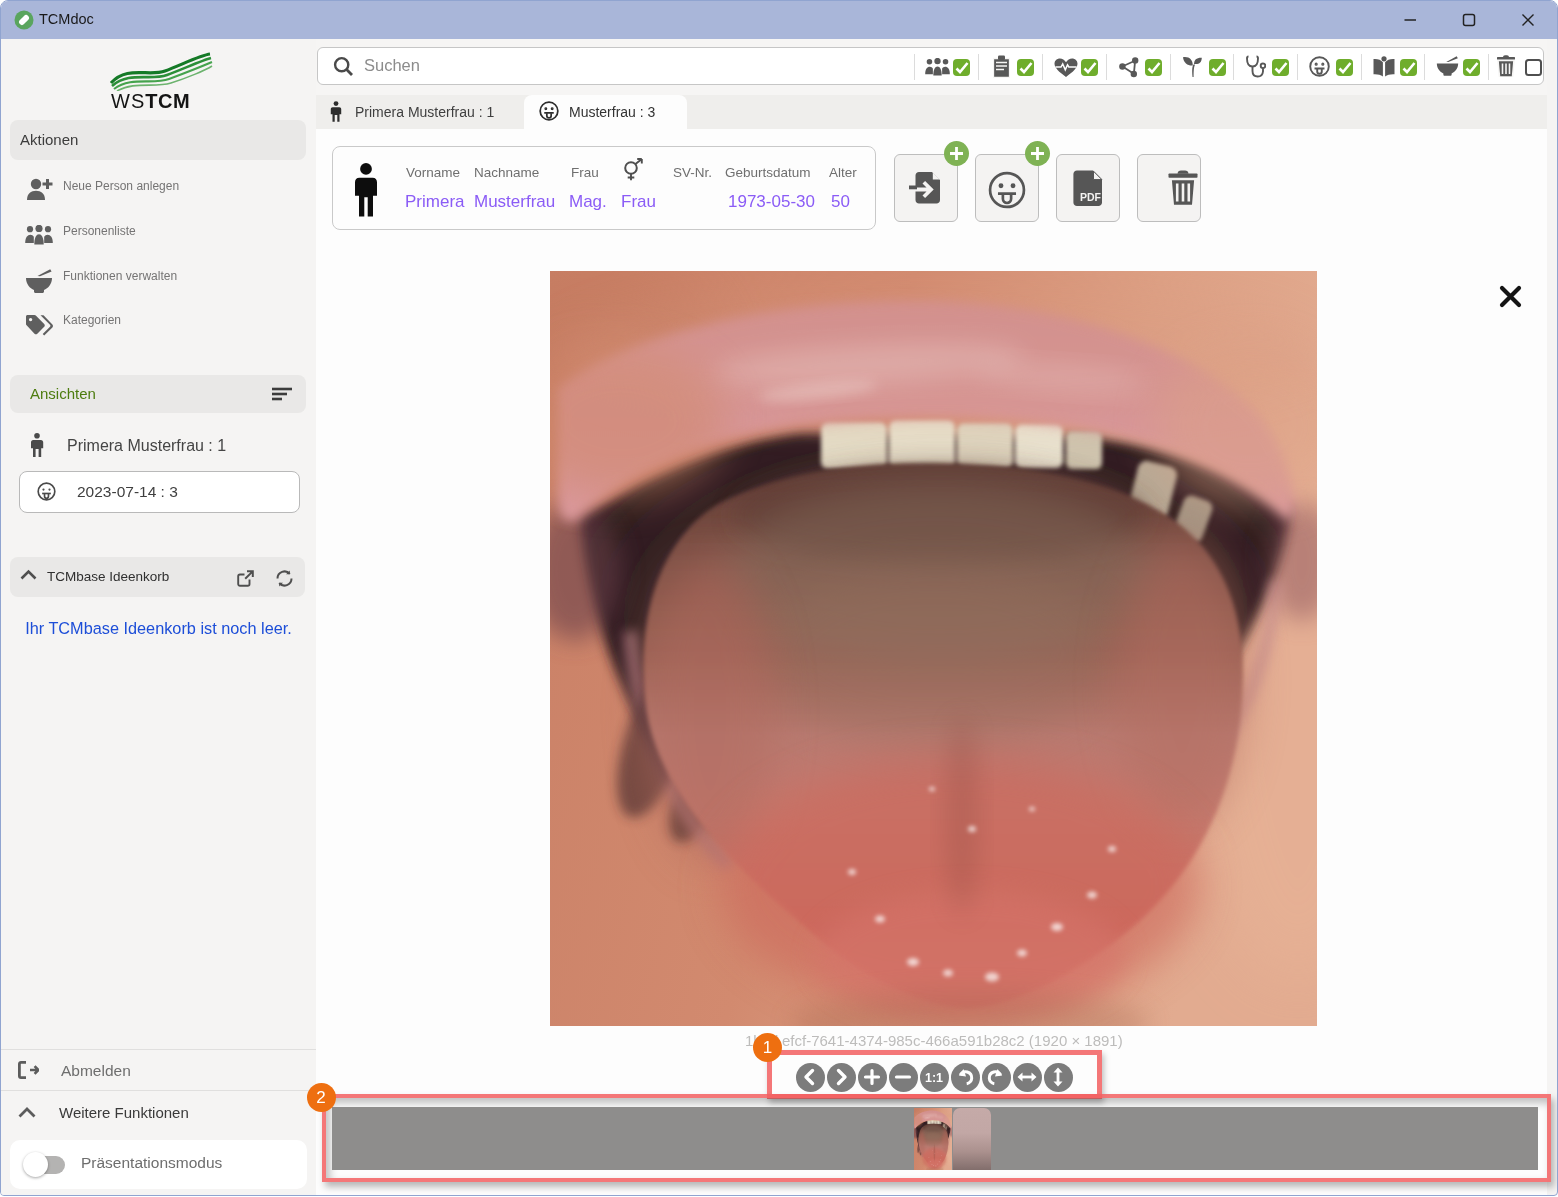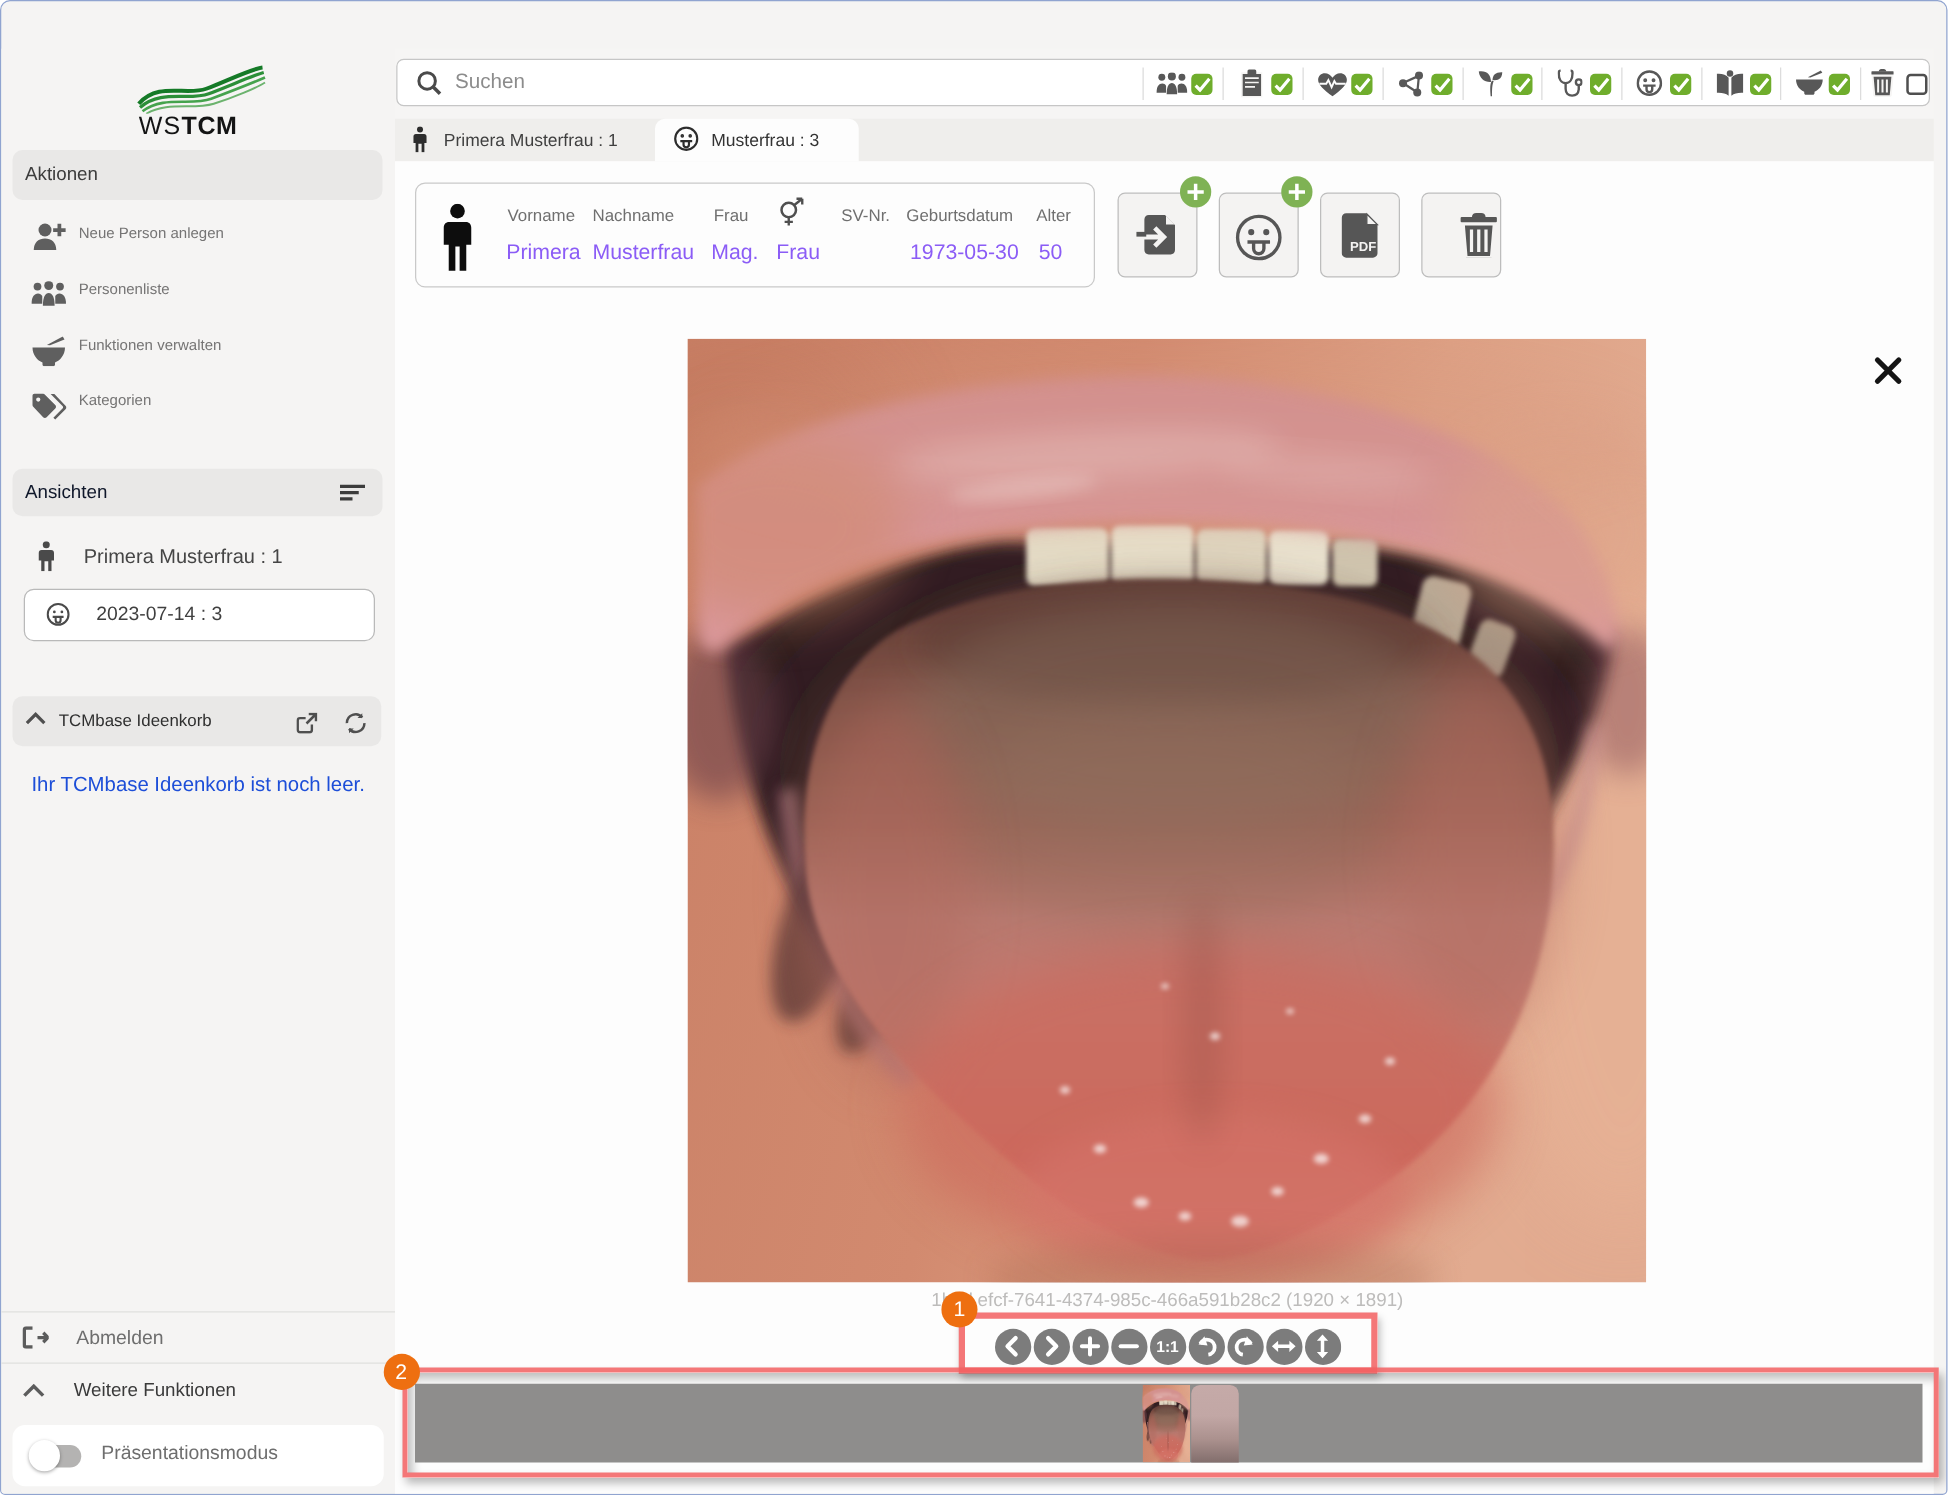--- a/index.html
+++ b/index.html
@@ -20,20 +20,36 @@
   .badge { position:absolute; width:25px; height:25px; border-radius:50%; background:#7fb254; }
   .cbtn { position:absolute; width:29px; height:29px; border-radius:50%; background:#7c7c7c; }
   .lbl { position:absolute; color:#6f6f6f; font-size:13.5px; white-space:nowrap; }
   .val { position:absolute; color:#8b5cf6; font-size:17px; white-space:nowrap; }
   .ocirc { position:absolute; width:29px; height:29px; border-radius:50%; background:#ee6f10;
            color:#fff; font-size:17px; font-weight:400; text-align:center; line-height:29px; z-index:30; }
 </style>
 </head>
 <body>
 <div id="win">
+  <div id="titlebar">
+    <svg class="abs" style="left:13px;top:9px" width="20" height="20" viewBox="0 0 20 20">
+      <circle cx="10" cy="10" r="9.5" fill="#5aa55e"></circle>
+      <rect x="4.2" y="7.1" width="11.6" height="5.8" rx="2.9" fill="#fff" transform="rotate(-45 10 10)"></rect>
+    </svg>
+    <div class="abs" style="left:38px;top:10px;font-size:14.5px;color:#191919">TCMdoc</div>
+    <svg class="abs" style="left:1398px;top:8px" width="22" height="22" viewBox="0 0 22 22">
+      <line x1="5.5" y1="11" x2="17" y2="11" stroke="#222" stroke-width="1.4"></line>
+    </svg>
+    <svg class="abs" style="left:1457px;top:8px" width="22" height="22" viewBox="0 0 22 22">
+      <rect x="5.5" y="5.5" width="11" height="11" rx="2" fill="none" stroke="#222" stroke-width="1.5"></rect>
+    </svg>
+    <svg class="abs" style="left:1516px;top:8px" width="22" height="22" viewBox="0 0 22 22">
+      <path d="M5.5 5.5 L16.5 16.5 M16.5 5.5 L5.5 16.5" stroke="#222" stroke-width="1.4"></path>
+    </svg>
+  </div>
   <div id="sidebar">
     <svg class="abs" style="left:108px;top:12px" width="104" height="40" viewBox="0 0 104 40">
       <g fill="none">
         <path d="M2 32 C18 14, 40 26, 56 20 S 92 4, 101 3" stroke="#157a27" stroke-width="3.2"></path>
         <path d="M3 35 C20 20, 42 30, 58 24 S 94 9, 102 7" stroke="#2b8f38" stroke-width="2.6"></path>
         <path d="M5 38 C22 25, 44 34, 60 28 S 96 14, 103 11" stroke="#45a34d" stroke-width="2.1"></path>
         <path d="M8 40 C25 30, 46 37, 62 32 S 97 19, 103 15" stroke="#6cb36e" stroke-width="1.6"></path>
       </g>
     </svg>
     <div class="abs" style="left:110px;top:51px;font-size:20px;color:#141414"><span style="font-weight:400;letter-spacing:1px">WS</span><span style="font-weight:700;letter-spacing:0.5px">TCM</span></div>
@@ -63,21 +79,21 @@
     </svg>
     <div class="mitem" style="left:62px;top:230px">Funktionen verwalten</div>
 
     <svg class="abs" style="left:24px;top:275px" width="29" height="22" viewBox="0 0 29 22" fill="#5f5f5f">
       <path d="M1 2.5 C1 1.7 1.7 1 2.5 1 h7 c0.5 0 1 0.2 1.3 0.6 l8.4 8.4 c0.8 0.8 0.8 2 0 2.8 l-6.9 6.9 c-0.8 0.8 -2 0.8 -2.8 0 L1.6 11.3 C1.2 11 1 10.5 1 10 Z M5.6 5.6 m-1.7 0 a1.7 1.7 0 1 0 3.4 0 a1.7 1.7 0 1 0 -3.4 0" fill-rule="evenodd"></path>
       <path d="M15.5 1.2 l9.5 9.5 c0.6 0.6 0.6 1.5 0 2.1 l-7.3 7.3 l1.5 1.5 l8.2 -8.2 c0.8 -0.8 0.8 -2 0 -2.8 L18.5 1.2 Z"></path>
     </svg>
     <div class="mitem" style="left:62px;top:274px">Kategorien</div>
 
     <div class="graybar" style="left:9px;top:336px;width:296px;height:38px"></div>
-    <div class="abs" style="left:19px;top:336px;line-height:38px;font-size:15px;color:#0f172a">Ansichten</div>
+    <div class="abs" style="left:29px;top:336px;line-height:38px;font-size:15px;color:#4d7c0f">Ansichten</div>
     <svg class="abs" style="left:270px;top:348px" width="22" height="14" viewBox="0 0 22 14">
       <g stroke="#3c3c3c" stroke-width="2.6">
         <line x1="1" y1="2" x2="21" y2="2"></line>
           <line x1="1" y1="7" x2="16" y2="7"></line>
           <line x1="1" y1="12" x2="11" y2="12"></line>
       </g>
     </svg>
 
     <svg class="abs" style="left:29px;top:394px" width="14" height="24" viewBox="0 0 14 24" fill="#4a4a4a">
       <circle cx="7" cy="2.8" r="2.8"></circle>

